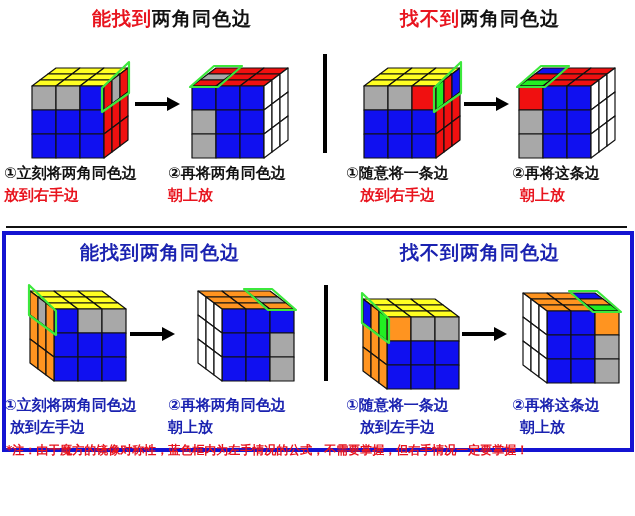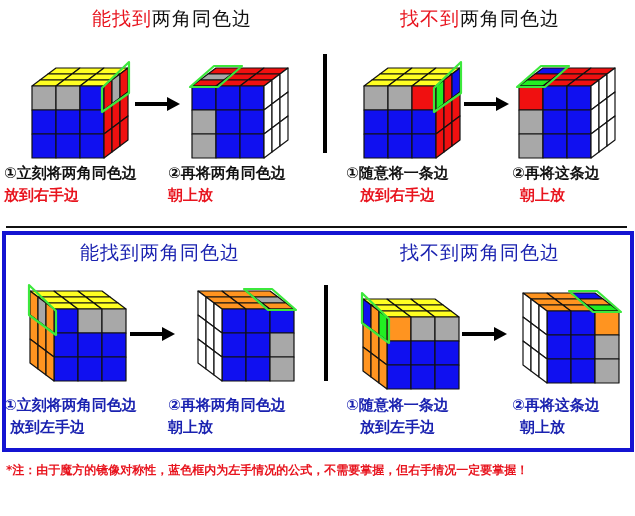--- a/index.html
+++ b/index.html
@@ -1,19 +1,19 @@
 <!DOCTYPE html>
 <html><head>
 <meta charset="utf-8">
 <style>
   html, body { margin: 0; padding: 0; background: #ffffff; }
   body { width: 635px; height: 516px; position: relative; overflow: hidden;
          font-family: "DejaVu Sans", "Liberation Sans", sans-serif; }
   .abs { position: absolute; }
-  .title { font-size: 19px; font-weight: normal; letter-spacing: 1px; white-space: nowrap; }
+  .title { font-size: 19px; font-weight: bold; letter-spacing: 1px; white-space: nowrap; }
   .cap { font-size: 15px; font-weight: bold; white-space: nowrap; text-align: left; line-height: 22px; }
   .red { color: #e8141e; }
   .dark { color: #111111; }
   .blue { color: #1a22b0; }
   .vsep { background: #000; width: 4px; }
   .hsep { background: #111; height: 2px; }
   .frame { border: 4px solid #1414d2; box-sizing: border-box; }
   .note { font-size: 12px; font-weight: bold; color: #e8141e; white-space: nowrap; }
   svg.cube { position: absolute; overflow: visible; }
   svg.arrow { position: absolute; }
@@ -312,13 +312,13 @@
 <div class="abs cap blue" style="left:4px;top:394px;width:160px;">①立刻将两角同色边</div>
 <div class="abs cap blue" style="left:10px;top:416px;width:160px;">放到左手边</div>
 <div class="abs cap blue" style="left:168px;top:394px;width:142px;">②再将两角同色边</div>
 <div class="abs cap blue" style="left:168px;top:416px;width:142px;">朝上放</div>
 
 <div class="abs cap blue" style="left:346px;top:394px;width:130px;">①随意将一条边</div>
 <div class="abs cap blue" style="left:360px;top:416px;width:130px;">放到左手边</div>
 <div class="abs cap blue" style="left:512px;top:394px;width:106px;">②再将这条边</div>
 <div class="abs cap blue" style="left:520px;top:416px;width:106px;">朝上放</div>
 
-<div class="abs note" style="left:6px;top:462px;">*注：由于魔方的镜像对称性，蓝色框内为左手情况的公式，不需要掌握，但右手情况一定要掌握！</div>
+<div class="abs note" style="left:6px;top:442px;">*注：由于魔方的镜像对称性，蓝色框内为左手情况的公式，不需要掌握，但右手情况一定要掌握！</div>
 
 </body></html>

